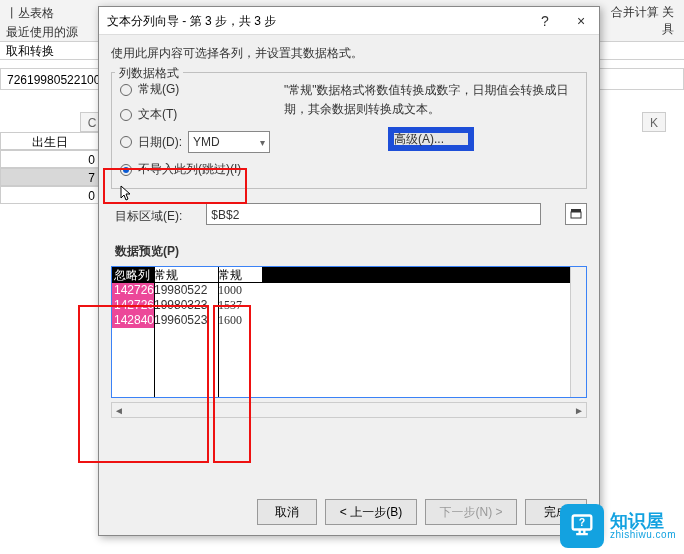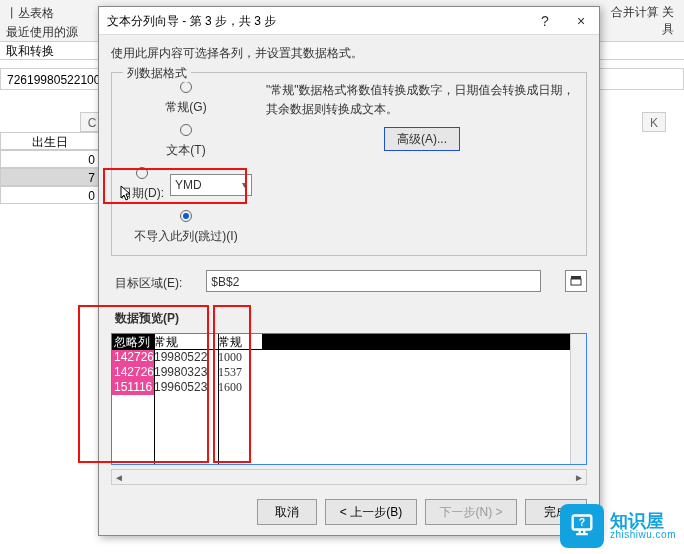--- a/index.html
+++ b/index.html
@@ -18,32 +18,32 @@
 
 .dlg { position: absolute; top: 6px; left: 98px; width: 502px; height: 530px; background: #f0f0f0; border: 1px solid #888; box-shadow: 2px 2px 8px rgba(0,0,0,0.3); }
 .dlg-title { position: relative; height: 28px; line-height: 28px; padding-left: 8px; background: #fff; border-bottom: 1px solid #ddd; font-size: 12px; }
 .dlg-title .winbtns { position: absolute; right: 0; top: 0; display: flex; }
 .dlg-title .winbtn { width: 36px; height: 28px; text-align: center; line-height: 28px; font-size: 14px; color: #333; }
 
 .dlg-body { padding: 10px 12px; font-size: 12px; color: #333; }
 .desc { margin-bottom: 10px; }
 
 .groupbox { border: 1px solid #c0c0c0; padding: 8px 8px 10px 8px; margin-bottom: 2px; position: relative; }
-.groupbox .legend { position: absolute; top: -8px; left: 11px; background: #f0f0f0; padding: 0 4px; font-size: 12px; }
+.groupbox .legend { position: absolute; top: -8px; left: 3px; background: #f0f0f0; padding: 0 4px; font-size: 12px; }
 .gcols { display: flex; gap: 14px; }
 .radiocol { display: flex; flex-direction: column; gap: 8px; }
-.radio { display: flex; align-items: center; gap: 6px; flex-direction: column; }
+.radio { display: flex; align-items: center; gap: 6px; }
 .radio .dot { width: 12px; height: 12px; border: 1px solid #666; border-radius: 50%; display: inline-flex; align-items: center; justify-content: center; }
 .radio .dot.sel::after { content: ""; width: 6px; height: 6px; background: #0a5bd3; border-radius: 50%; display: block; }
 .datefmt { display: flex; align-items: center; gap: 6px; }
 .select { width: 82px; height: 22px; border: 1px solid #888; background: #fff; display: inline-flex; align-items: center; justify-content: space-between; padding: 0 4px; }
 .select .arrow { font-size: 10px; color: #666; }
 .rcol { flex: 1; }
 .rtxt { line-height: 1.6; margin-bottom: 8px; }
-.advbtn { width: 76px; height: 24px; border: 1px solid #1d4ed8; background: #e6e6e6; display: inline-flex; align-items: center; justify-content: center; gap: 2px; }
+.advbtn { width: 86px; height: 24px; border: 6px solid #1d4ed8; background: #e6e6e6; display: inline-flex; align-items: center; justify-content: flex-start; gap: 2px; }
 
 .hl-red { position: absolute; border: 2px solid #e11; pointer-events: none; }
 .hl1 { top: 168px; left: 103px; width: 144px; height: 36px; }
 .hl2 { top: 305px; left: 78px; width: 131px; height: 158px; }
 .hl3 { top: 305px; left: 213px; width: 38px; height: 158px; }
 
 .cursor { position: absolute; top: 185px; left: 120px; width: 14px; height: 18px; pointer-events: none; }
 
 .target-row { display: flex; align-items: flex-end; gap: 24px; margin: 14px 0 18px 4px; }
 .target-row .inp { flex: 1; height: 22px; border: 1px solid #888; background: #fff; padding: 0 4px; line-height: 22px; }
@@ -180,21 +180,21 @@
           <div class="c1">142726</div>
           <div class="c2">19980522</div>
           <div class="c3">1000</div>
         </div>
       <div class="datarow">
           <div class="c1">142726</div>
           <div class="c2">19980323</div>
           <div class="c3">1537</div>
         </div>
       <div class="datarow">
-          <div class="c1">151116</div>
+          <div class="c1">142840</div>
           <div class="c2">19960523</div>
           <div class="c3">1600</div>
         </div>
       <div class="vscroll"></div>
     </div>
     <div class="hscroll">
         <span>◄</span>
         <span>►</span>
       </div>
   </div>

